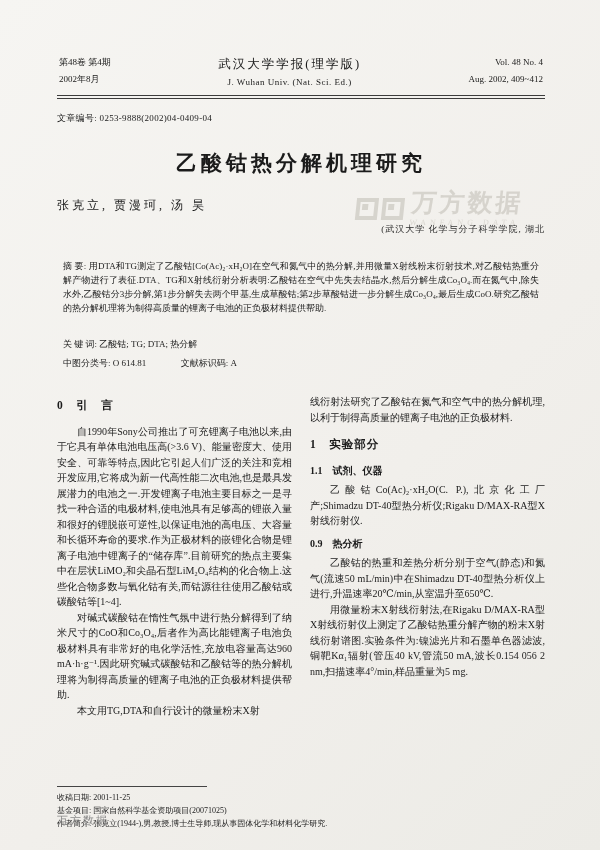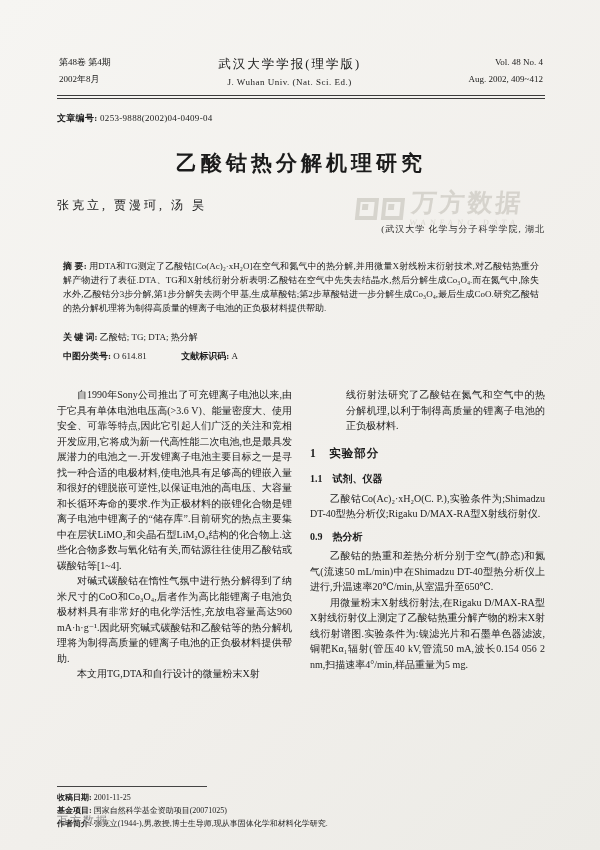--- a/index.html
+++ b/index.html
@@ -19,45 +19,45 @@
   
   .journal-header { display:flex; justify-content:space-between; align-items:center; padding:0 2px; }
   .jh-left { font-size:9px; line-height:1.9; }
   .jh-right { font-size:9px; line-height:1.9; text-align:right; }
   .jh-center { text-align:center; }
   .jh-center .cn { font-size:12.5px; letter-spacing:2px; }
   .jh-center .en { font-size:9px; margin-top:4px; letter-spacing:0.5px; }
   .header-rule { margin-top:7px; height:4px; border-top:1.6px solid #3c3c3c; border-bottom:1px solid #3c3c3c; }
   
   .article-number { margin-top:13px; font-size:9px; letter-spacing:0.3px; }
-  .bold { font-weight:bold; }
+  .bold { font-weight:normal; }
   h1.title { margin-top:24px; text-align:center; font-size:21px; font-weight:bold; letter-spacing:4px; }
   .authors { margin-top:20px; font-size:12px; letter-spacing:3px; }
   .affiliation { margin-top:9px; text-align:right; font-size:9px; color:#2c2c2c; letter-spacing:1px; }
   
   .watermark { position:absolute; left:356px; top:190px; display:flex; align-items:center; gap:7px;
                opacity:0.85; transform:skewX(-6deg); pointer-events:none; }
   .wm-squares { display:flex; gap:4px; }
   .wm-squares span { display:block; width:22px; height:22px; border:4px solid #d2cfc8; }
   .wm-squares span i { display:block; width:6px; height:6px; background:#d2cfc8; margin:2px 0 0 2px; }
   .wm-cn { font-size:25px; font-weight:bold; color:#d2cfc8; letter-spacing:3px; line-height:1; }
   .wm-en { font-size:8px; color:#d6d3cc; letter-spacing:4px; margin-top:3px; }
   
   .abstract { margin-top:23px; padding:0 6px; font-size:9px; line-height:14px; text-align:justify; }
-  .kw-line { margin-top:16px; padding:0 6px; font-size:9px; }
+  .kw-line { margin-top:23px; padding:0 6px; font-size:9px; }
   .clc-line { margin-top:6px; padding:0 6px; font-size:9px; }
   .clc-line .gap { display:inline-block; width:30px; }
   
   .body-cols { display:flex; gap:18px; margin-top:24px; }
   .col { flex:1; font-size:10px; line-height:15.5px; text-align:justify; }
   .sec-h { font-size:11.5px; font-weight:bold; margin:4px 0 10px 0; letter-spacing:1px; }
   .sec-h.mid { margin-top:12px; }
   .sub-h { font-size:10px; font-weight:bold; margin:7px 0 4px 0; }
   p.body-p { text-indent:2em; }
-  p.no-indent { text-indent:0;margin-left:36px; }
+  p.no-indent { text-indent:0; }
   
   .footnotes { position:absolute; left:57px; right:55px; top:786px; font-size:8px; line-height:1.65; color:#222; }
   .fn-rule { width:150px; border-top:1px solid #444; margin-bottom:4px; }
   
   .bottom-mark { position:absolute; left:57px; top:813px; font-size:11px; color:#8a8a8a; letter-spacing:2px; }
 </style>
 </head>
 <body>
 
 <div class="page">
@@ -118,30 +118,31 @@
     <span class="bold">中图分类号:</span>
     <span>O 614.81</span>
     <span class="gap"></span>
     <span class="bold">文献标识码:</span>
     <span>A</span>
   </div>
 
   <div class="body-cols">
 
     <div class="col">
+      <h2 class="sec-h">0　引　言</h2>
       <p class="body-p">自1990年Sony公司推出了可充锂离子电池以来,由于它具有单体电池电压高(&gt;3.6 V)、能量密度大、使用安全、可靠等特点,因此它引起人们广泛的关注和竞相开发应用,它将成为新一代高性能二次电池,也是最具发展潜力的电池之一.开发锂离子电池主要目标之一是寻找一种合适的电极材料,使电池具有足够高的锂嵌入量和很好的锂脱嵌可逆性,以保证电池的高电压、大容量和长循环寿命的要求.作为正极材料的嵌锂化合物是锂离子电池中锂离子的“储存库”.目前研究的热点主要集中在层状LiMO₂和尖晶石型LiM₂O₄结构的化合物上.这些化合物多数与氧化钴有关,而钴源往往使用乙酸钴或碳酸钴等[1~4].</p>
       <p class="body-p">对碱式碳酸钴在惰性气氛中进行热分解得到了纳米尺寸的CoO和Co₃O₄,后者作为高比能锂离子电池负极材料具有非常好的电化学活性,充放电容量高达960 mA·h·g⁻¹.因此研究碱式碳酸钴和乙酸钴等的热分解机理将为制得高质量的锂离子电池的正负极材料提供帮助.</p>
       <p class="body-p">本文用TG,DTA和自行设计的微量粉末X射</p>
     </div>
 
     <div class="col">
       <p class="body-p no-indent">线衍射法研究了乙酸钴在氮气和空气中的热分解机理,以利于制得高质量的锂离子电池的正负极材料.</p>
       <h2 class="sec-h mid">1　实验部分</h2>
       <h3 class="sub-h">1.1　试剂、仪器</h3>
-      <p class="body-p">乙酸钴Co(Ac)₂·xH₂O(C. P.),实验条件为;Shimadzu DT-40型热分析仪;Rigaku D/MAX-RA型X射线衍射仪.</p>
+      <p class="body-p">乙酸钴Co(Ac)₂·xH₂O(C. P.),北京化工厂产;Shimadzu DT-40型热分析仪;Rigaku D/MAX-RA型X射线衍射仪.</p>
       <h3 class="sub-h">0.9　热分析</h3>
       <p class="body-p">乙酸钴的热重和差热分析分别于空气(静态)和氮气(流速50 mL/min)中在Shimadzu DT-40型热分析仪上进行,升温速率20℃/min,从室温升至650℃.</p>
       <p class="body-p">用微量粉末X射线衍射法,在Rigaku D/MAX-RA型X射线衍射仪上测定了乙酸钴热重分解产物的粉末X射线衍射谱图.实验条件为:镍滤光片和石墨单色器滤波,铜靶Kα₁辐射(管压40 kV,管流50 mA,波长0.154 056 2 nm,扫描速率4°/min,样品重量为5 mg.</p>
     </div>
 
   </div>
 
   <div class="footnotes">
     <div class="fn-rule"></div>
     <div>

